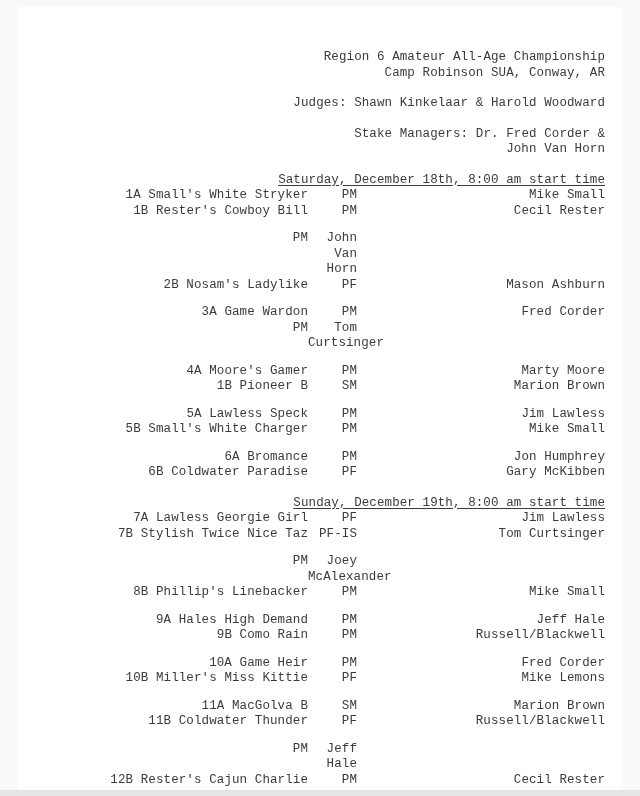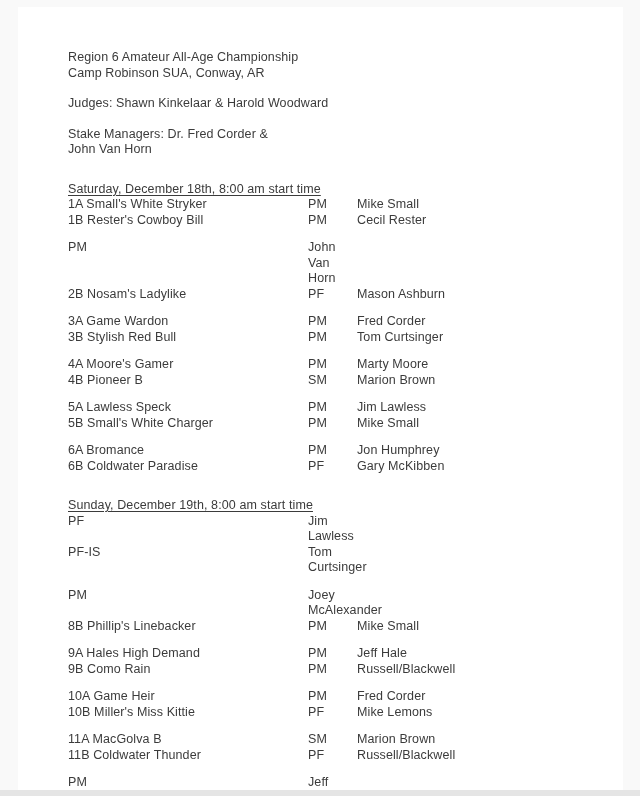--- a/index.html
+++ b/index.html
@@ -1,41 +1,42 @@
 <!DOCTYPE html>
 <html><head>
 <meta charset="utf-8">
 <style>
   html, body { margin: 0; padding: 0; }
   .canvas {
     position: relative;
     width: 640px;
     height: 796px;
     background: #f9f9f9;
-    font-family: Liberation Sans, sans-serif;
+    font-family: Liberation Mono, monospace;
     color: #3b3b3b;
     overflow: hidden;
+    text-align: right;
   }
   .page {
     position: absolute;
     left: 18px;
     top: 7px;
     width: 605px;
     height: 783px;
     background: #ffffff;
   }
   .content {
     padding: 43px 18px 0 50px;
     font-size: 12.5px;
     line-height: 15.5px;
     letter-spacing: 0.1px;
   }
   .content p { margin: 0; }
   .blank { height: 15px; }
-  .section { margin-top: 24px; }
+  .section { margin-top: 15px; }
   .heading {
     text-decoration: underline;
     text-underline-offset: 2px;
   }
   .group:not(:first-child) { margin-top: 12px; }
   .row {
     display: grid;
     grid-template-columns: 240px 49px auto;
   }
   .bottom-strip {
@@ -96,34 +97,33 @@
   </div>
 </div>
               <div class="group">
   <div class="row">
     <span>3A Game Wardon</span>
     <span>PM</span>
     <span>Fred Corder</span>
   </div>
 
   <div class="row">
-    <span>3B Stylish Red Bull</span>
     <span>PM</span>
     <span>Tom Curtsinger</span>
   </div>
 </div>
               <div class="group">
   <div class="row">
     <span>4A Moore's Gamer</span>
     <span>PM</span>
     <span>Marty Moore</span>
   </div>
 
   <div class="row">
-    <span>4B Pioneer B</span>
+    <span>1B Pioneer B</span>
     <span>SM</span>
     <span>Marion Brown</span>
   </div>
 </div>
               <div class="group">
   <div class="row">
     <span>5A Lawless Speck</span>
     <span>PM</span>
     <span>Jim Lawless</span>
   </div>
@@ -148,25 +148,27 @@
   </div>
 </div>
             </div>
   </div>
 
   <div class="section">
     <p class="heading">Sunday, December 19th, 8:00 am start time</p>
     <div>
               <div class="group">
   <div class="row">
+    <span>7A Lawless Georgie Girl</span>
     <span>PF</span>
     <span>Jim Lawless</span>
   </div>
 
   <div class="row">
+    <span>7B Stylish Twice Nice Taz</span>
     <span>PF-IS</span>
     <span>Tom Curtsinger</span>
   </div>
 </div>
               <div class="group">
   <div class="row">
     <span>PM</span>
     <span>Joey McAlexander</span>
   </div>
 

